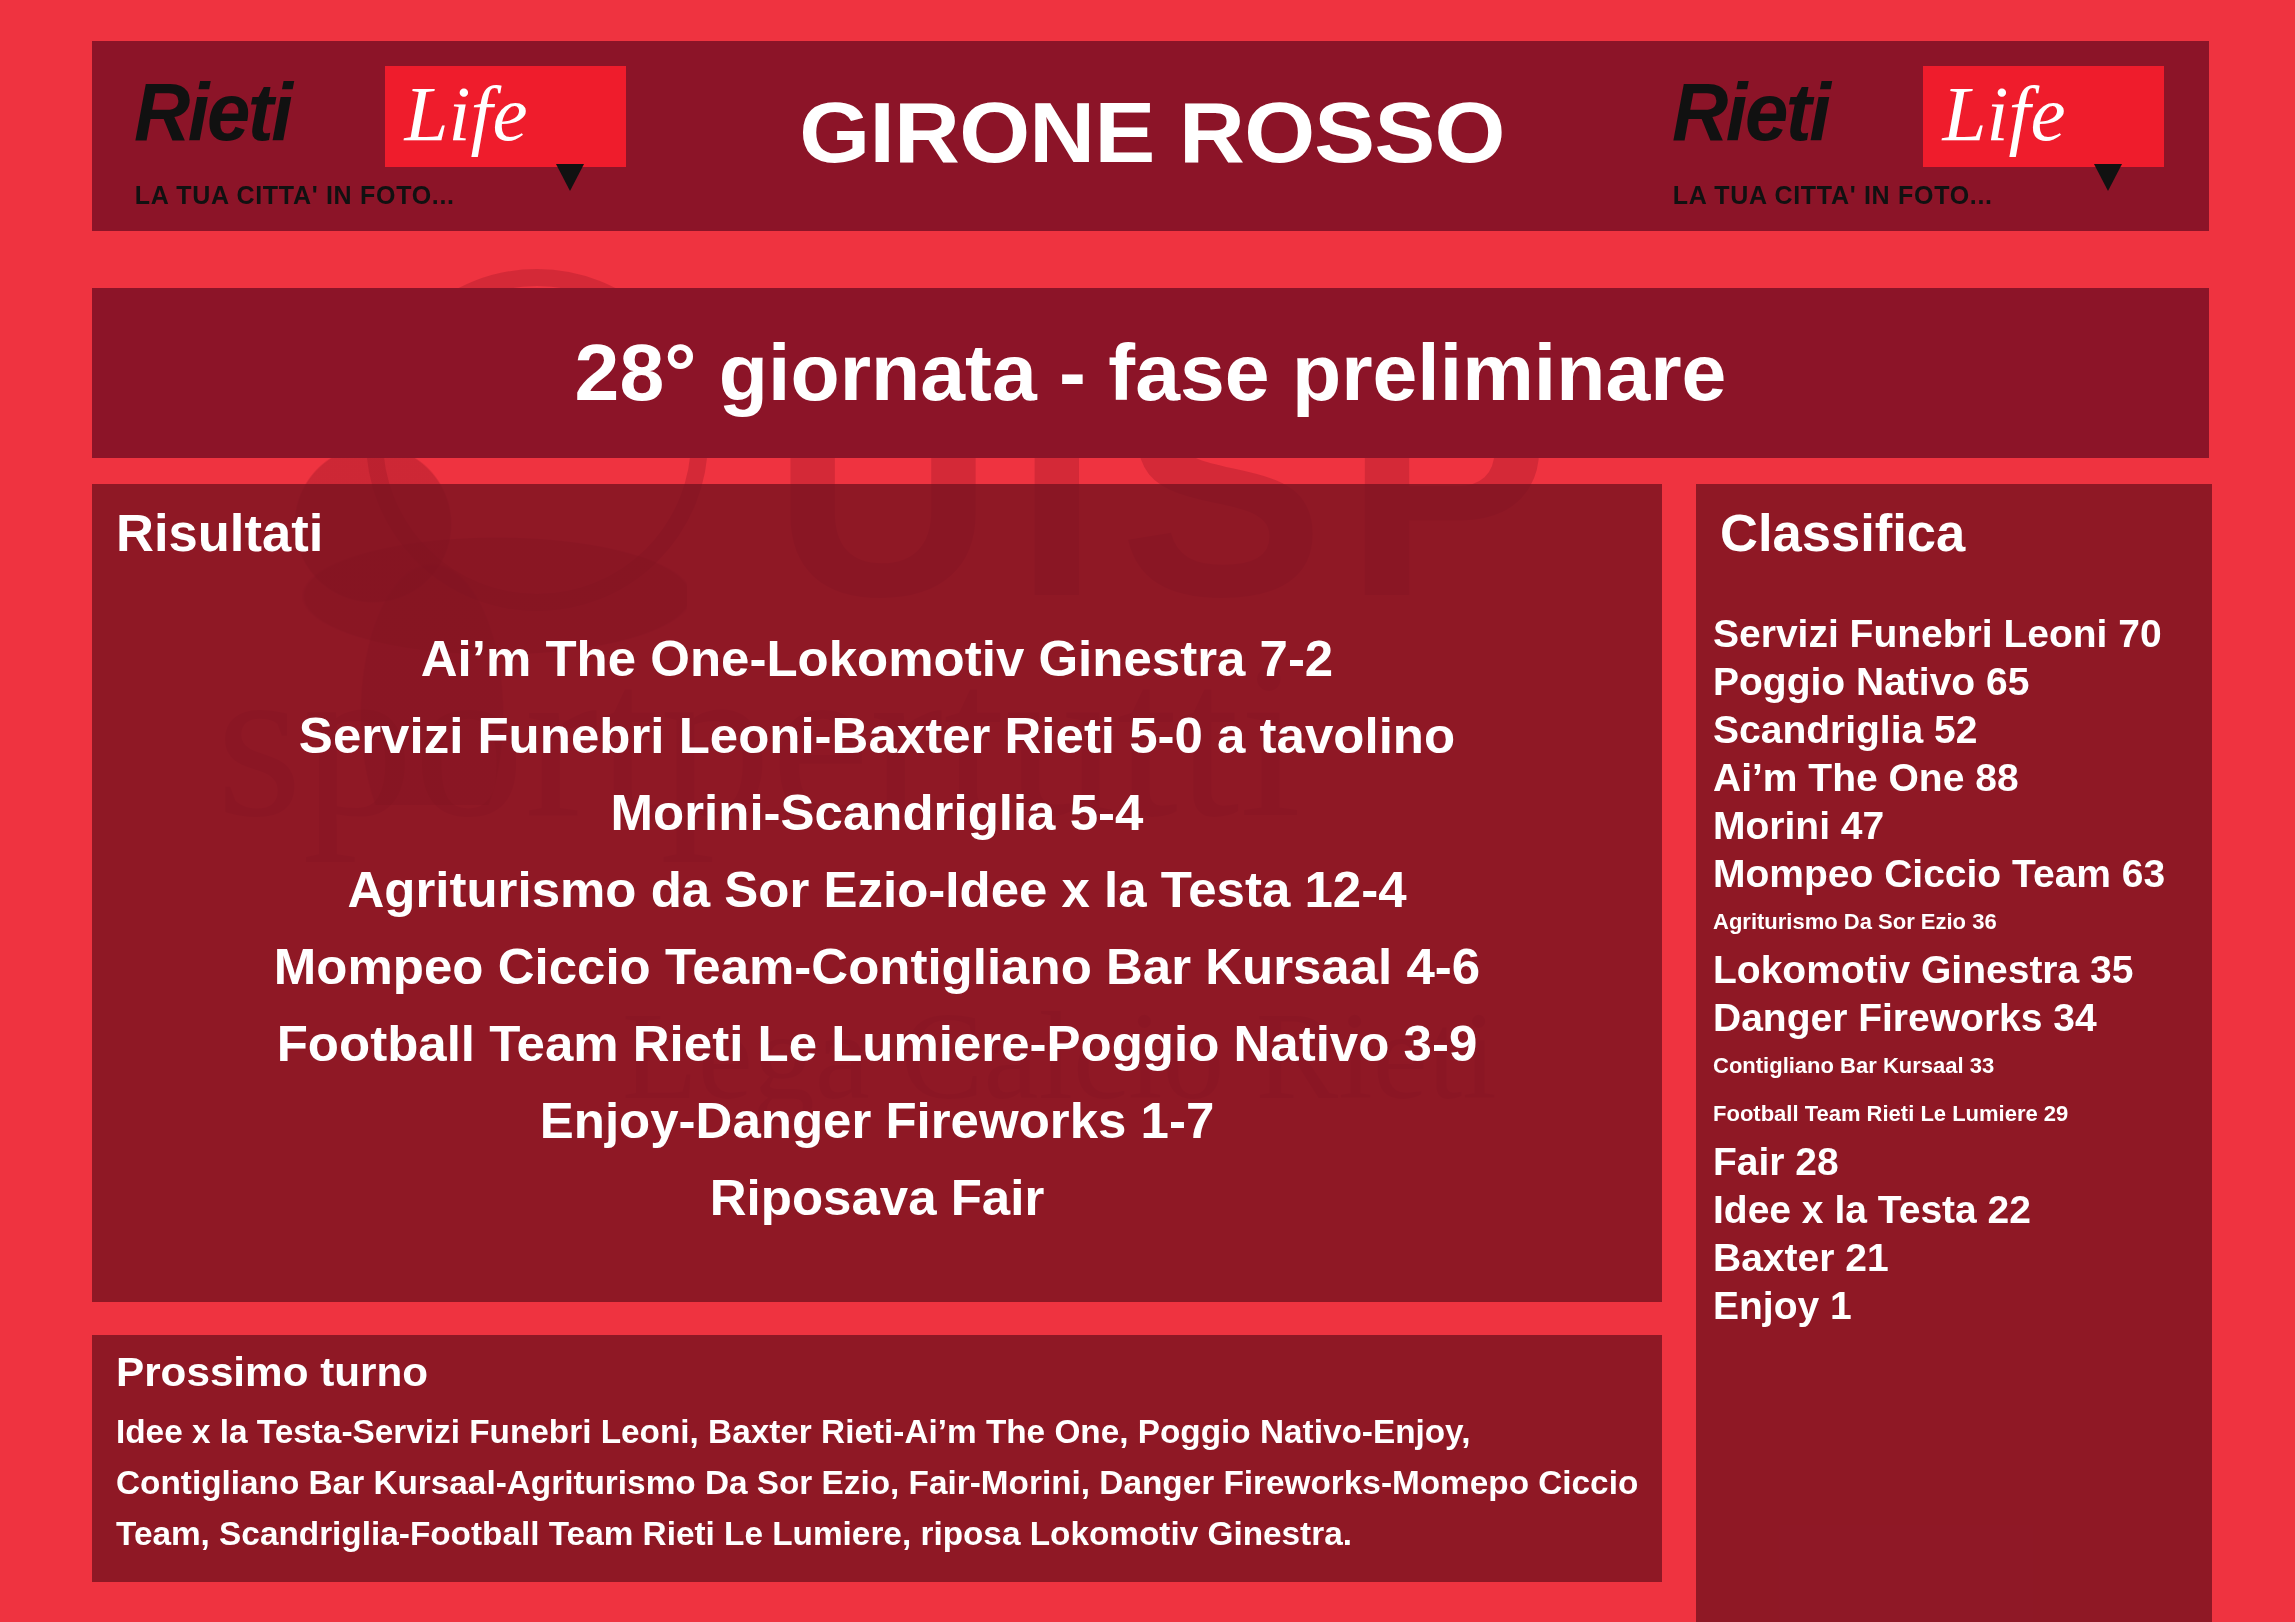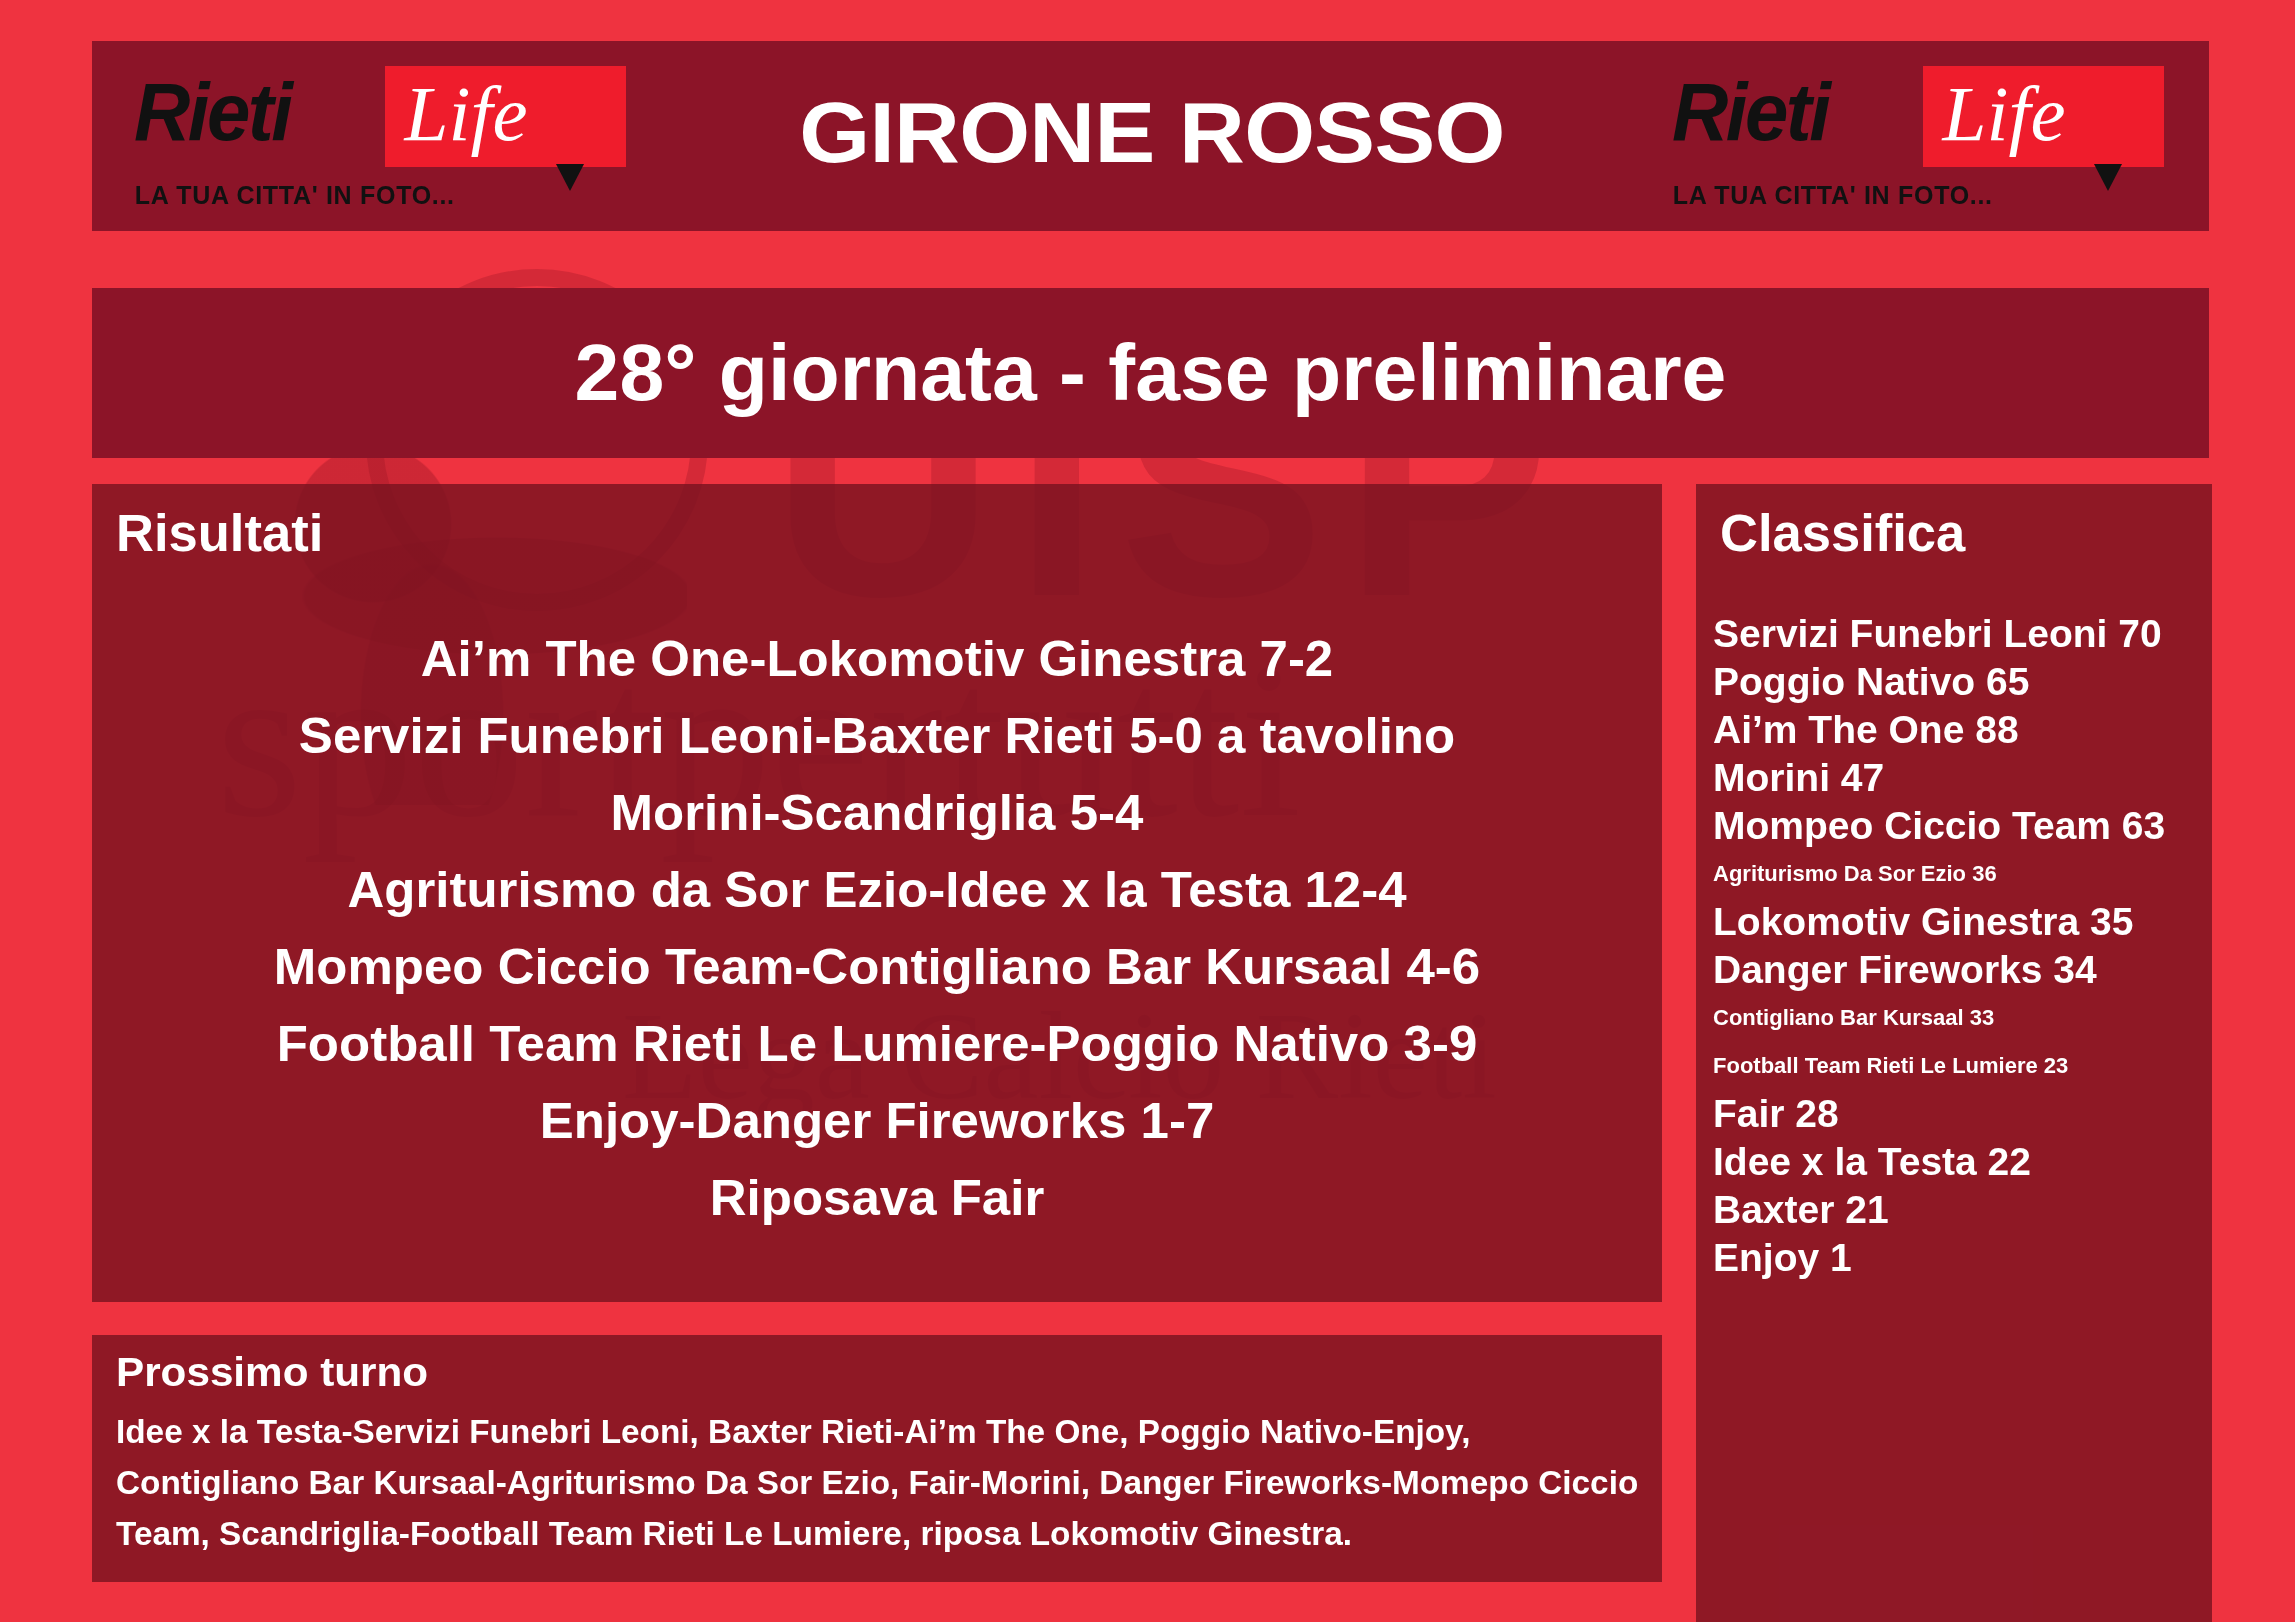--- a/index.html
+++ b/index.html
@@ -357,28 +357,29 @@
         </ul>
     </div>
   </div>
 
   <div class="standings-panel">
     <div class="panel-heading">Classifica</div>
     <div class="standings-list">
       <ul id="standings-ul">
           <li>Servizi Funebri Leoni 70</li>
           <li>Poggio Nativo 65</li>
+          <li>Scandriglia 52</li>
           <li>Ai’m The One 88</li>
           <li>Morini 47</li>
           <li>Mompeo Ciccio Team 63</li>
           <li class="narrow">Agriturismo Da Sor Ezio 36</li>
           <li>Lokomotiv Ginestra 35</li>
           <li>Danger Fireworks 34</li>
           <li class="narrow">Contigliano Bar Kursaal 33</li>
-          <li class="narrow">Football Team Rieti Le Lumiere 23</li>
+          <li class="narrow">Football Team Rieti Le Lumiere 29</li>
           <li>Fair 28</li>
           <li>Idee x la Testa 22</li>
           <li>Baxter 21</li>
           <li>Enjoy 1</li>
         </ul>
     </div>
   </div>
 
   <div class="next-panel">
     <div class="next-heading">Prossimo turno</div>

